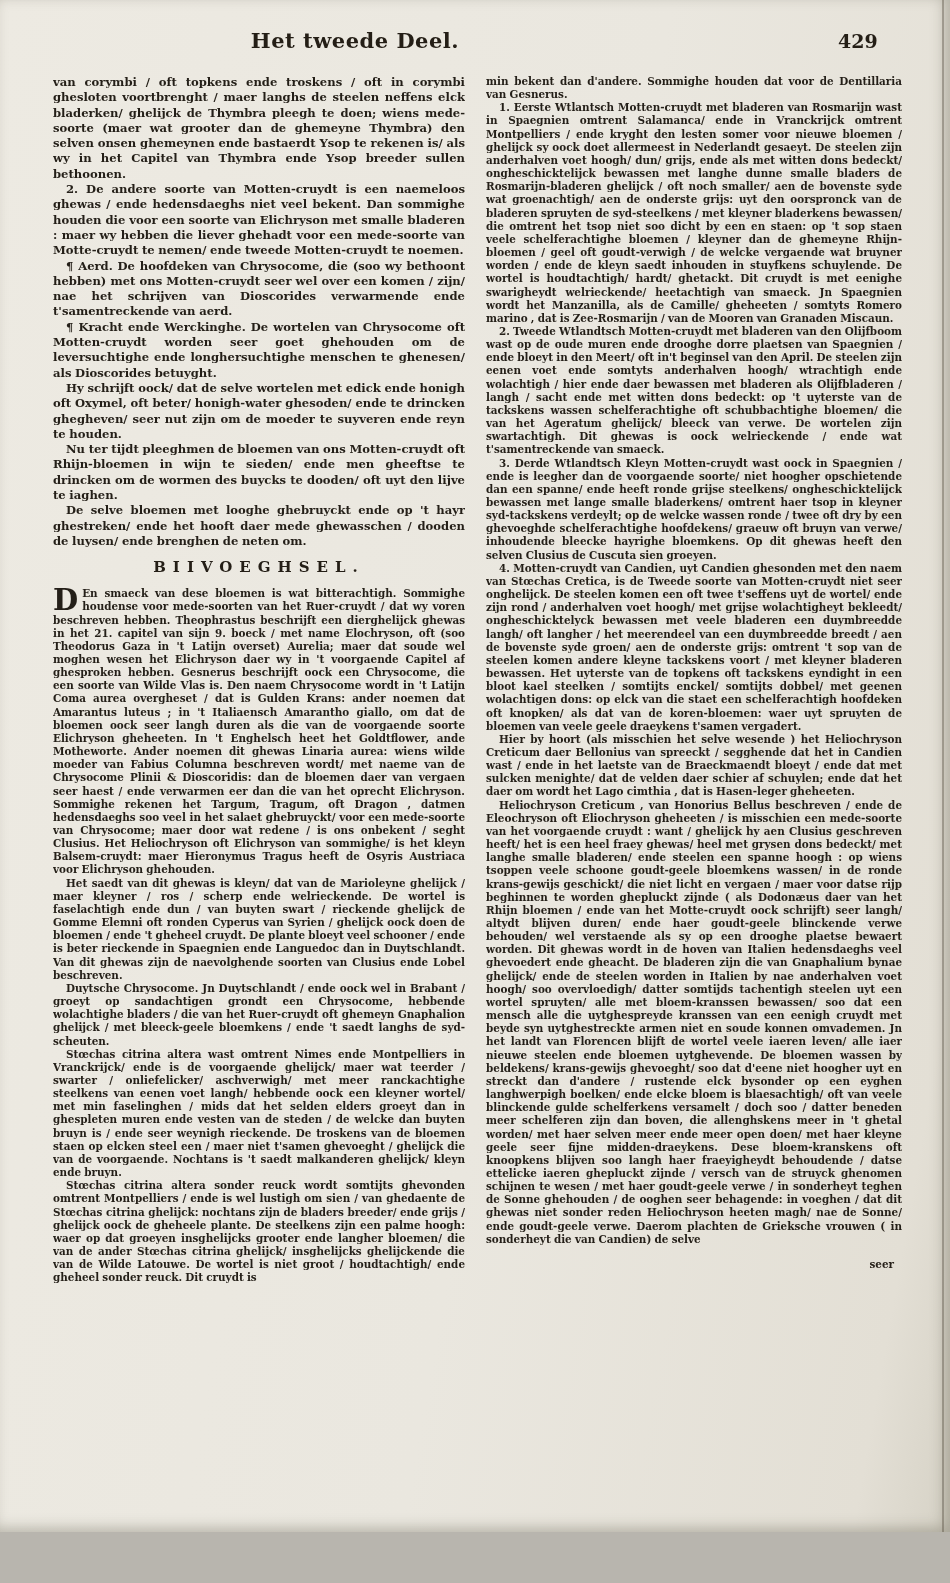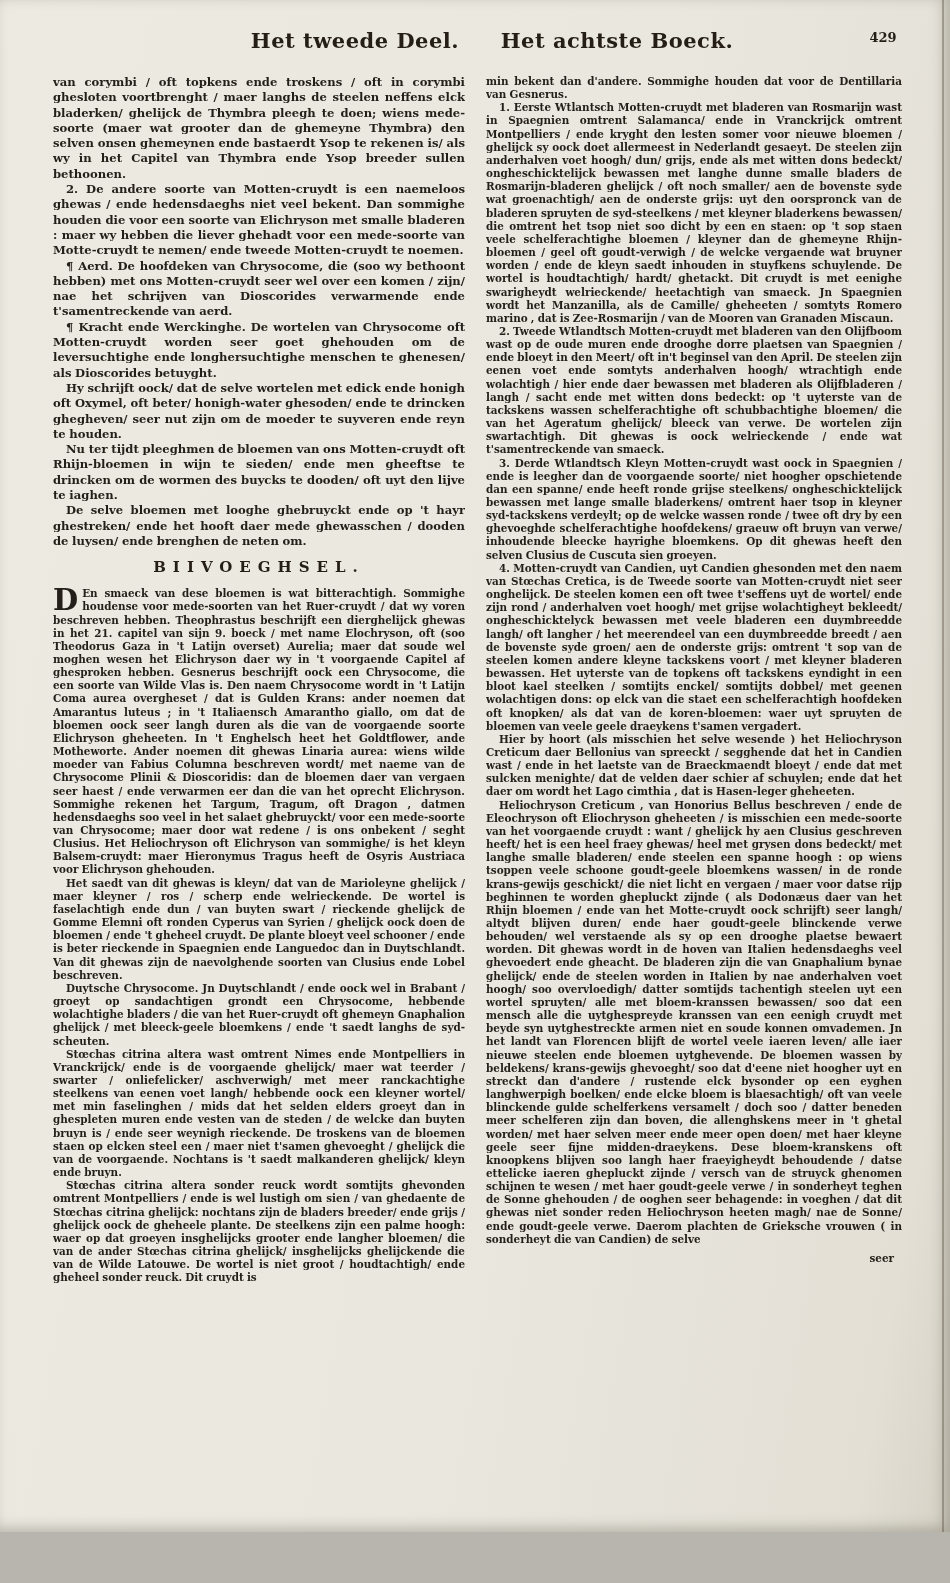--- a/index.html
+++ b/index.html
@@ -23,22 +23,22 @@
   }
   .running-head { position:absolute; top:28px; left:0; width:950px; height:30px; }
   .head-title {
     position:absolute; top:0;
     font-size:21px; font-weight:bold; letter-spacing:0.5px;
     color:#241e16; text-align:center;
   }
   .head-left  { left:230px; width:250px; }
   .head-right { left:487px; width:260px; }
   .folio {
-    position:absolute; top:2px; left:858px; width:50px;
-    font-size:13px; font-weight:bold; text-align:center; color:#241e16;
+    position:absolute; top:2px; left:838px; width:50px;
+    font-size:19px; font-weight:bold; text-align:left; color:#241e16;
   }
   .column {
     position:absolute; top:64px; height:1485px; overflow:hidden;
   }
   .col-left  { left:53px;  width:412px; }
   .col-right { left:486px; width:416px; }
   .para {
     text-align:justify;
     text-indent:13px;
     font-weight:bold;
@@ -59,31 +59,30 @@
     float:left;
     font-size:29px; line-height:25px;
     font-weight:bold;
     padding:1px 4px 0 0;
   }
   .catchword {
     text-align:right;
     font-size:10.4px; line-height:13.15px;
     font-weight:bold;
     padding-right:8px;
-    margin-top:6px;
+    margin-top:12px;
   }
 </style>
 </head>
 <body>
 
 <div class="page">
 
   <div class="running-head">
     <div class="head-title head-left">Het tweede Deel.</div>
-    <div class="head-title head-right">Het achtste Boeck.</div>
     <div class="folio">429</div>
   </div>
 
   <div class="column col-left">
       <p class="para noindent">van corymbi / oft topkens ende troskens / oft in corymbi ghesloten voortbrenght / maer langhs de steelen neffens elck bladerken/ ghelijck de Thymbra pleegh te doen; wiens mede-soorte (maer wat grooter dan de ghemeyne Thymbra) den selven onsen ghemeynen ende bastaerdt Ysop te rekenen is/ als wy in het Capitel van Thymbra ende Ysop breeder sullen bethoonen.</p>
       <p class="para">2. De andere soorte van Motten-cruydt is een naemeloos ghewas / ende hedensdaeghs niet veel bekent. Dan sommighe houden die voor een soorte van Elichryson met smalle bladeren : maer wy hebben die liever ghehadt voor een mede-soorte van Motte-cruydt te nemen/ ende tweede Motten-cruydt te noemen.</p>
       <p class="para">¶ Aerd. De hoofdeken van Chrysocome, die (soo wy bethoont hebben) met ons Motten-cruydt seer wel over een komen / zijn/ nae het schrijven van Dioscorides verwarmende ende t'samentreckende van aerd.</p>
       <p class="para">¶ Kracht ende Werckinghe. De wortelen van Chrysocome oft Motten-cruydt worden seer goet ghehouden om de leversuchtighe ende longhersuchtighe menschen te ghenesen/ als Dioscorides betuyght.</p>
       <p class="para">Hy schrijft oock/ dat de selve wortelen met edick ende honigh oft Oxymel, oft beter/ honigh-water ghesoden/ ende te drincken ghegheven/ seer nut zijn om de moeder te suyveren ende reyn te houden.</p>
       <p class="para">Nu ter tijdt pleeghmen de bloemen van ons Motten-cruydt oft Rhijn-bloemen in wijn te sieden/ ende men gheeftse te drincken om de wormen des buycks te dooden/ oft uyt den lijve te iaghen.</p>

